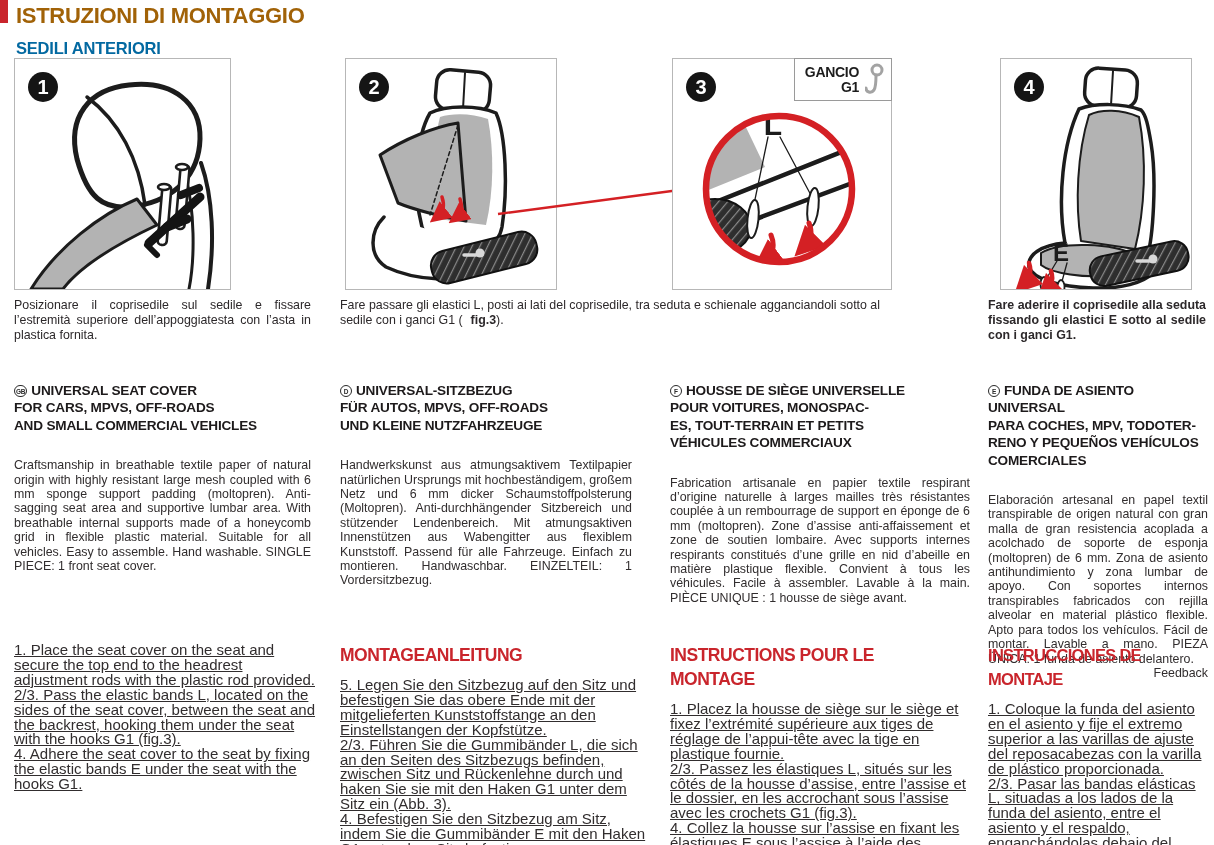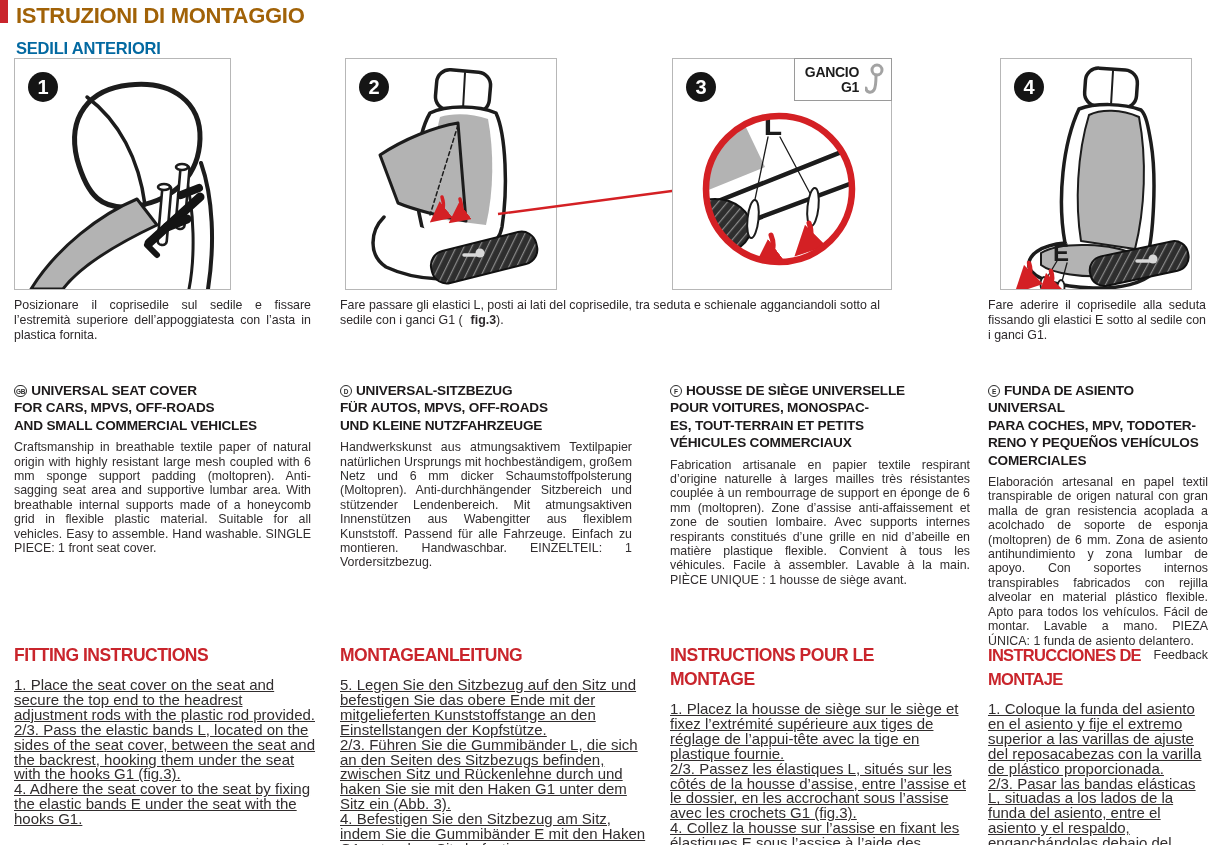--- a/index.html
+++ b/index.html
@@ -38,21 +38,21 @@
   .caption b { font-weight:bold;margin-left:8px; }
 
   
   .lang-head { font-weight:bold; font-size:13.6px; line-height:17.4px; color:#1d1a1b; white-space:pre-line; letter-spacing:-0.2px; }
   .lang-badge {
     display:inline-flex; align-items:center; justify-content:center;
     min-width:12px; height:12px; padding:0 1px; margin-right:4px;
     border:1.4px solid #2a2a2a; border-radius:8px; box-sizing:border-box;
     font-size:6.5px; font-weight:bold; color:#2a2a2a; position:relative; top:-1.5px;
   }
-  .body-text { margin-top:6px; font-size:12.4px; line-height:14.4px; text-align:justify; color:#312d2e; white-space:pre-line; }
+  .body-text { margin-top:24px; font-size:12.4px; line-height:14.4px; text-align:justify; color:#312d2e; white-space:pre-line; }
 
   
   .red-head { color:#c9252c; font-weight:bold; font-size:17.5px; line-height:24px; letter-spacing:-0.5px; white-space:pre-line; margin:0 0 11px 0; }
   .steps p { margin:0; font-size:15px; line-height:14.9px; color:#312d2e;text-decoration:underline; }
 
   .leader-line { pointer-events:none; }
 </style>
 </head>
 <body>
 
@@ -225,21 +225,21 @@
         <circle cx="28" cy="28" r="15" fill="#151515"></circle>
         <text class="badge-num" x="28" y="35" text-anchor="middle">4</text>
       </g>
     </svg>
   </div>
 
   <div class="abs caption" style="left:14px; top:298px; width:297px;">Posizionare il coprisedile sul sedile e fissare l’estremità superiore dell’appoggiatesta con l’asta in plastica fornita.</div>
   <div class="abs caption nojust" style="left:340px; top:298px; width:556px;">
     <span>Fare passare gli elastici L, posti ai lati del coprisedile, tra seduta e schienale agganciandoli sotto al sedile con i ganci G1 (</span><b>fig.3</b><span>).</span>
   </div>
-  <div class="abs caption" style="left:988px; top:298px; width:218px;">Fare aderire il coprisedile alla seduta fissando gli elastici E sotto al sedile con i ganci G1.</div>
+  <div class="abs caption" style="left:988px; top:298px; width:218px;font-weight:bold;">Fare aderire il coprisedile alla seduta fissando gli elastici E sotto al sedile con i ganci G1.</div>
 
   <div class="abs" style="left:14px; top:382px; width:297px;">
     <div class="lang-head"><span class="lang-badge">GB</span><span>UNIVERSAL SEAT COVER
 FOR CARS, MPVS, OFF-ROADS
 AND SMALL COMMERCIAL VEHICLES</span></div>
     <div class="body-text">Craftsmanship in breathable textile paper of natural origin with highly resistant large mesh coupled with 6 mm sponge support padding (moltopren). Anti-sagging seat area and supportive lumbar area. With breathable internal supports made of a honeycomb grid in flexible plastic material. Suitable for all vehicles. Easy to assemble. Hand washable. SINGLE PIECE: 1 front seat cover.</div>
   </div>
 
   <div class="abs" style="left:340px; top:382px; width:292px;">
     <div class="lang-head"><span class="lang-badge">D</span><span>UNIVERSAL-SITZBEZUG
@@ -259,21 +259,20 @@
   <div class="abs" style="left:988px; top:382px; width:220px;">
     <div class="lang-head"><span class="lang-badge">E</span><span>FUNDA DE ASIENTO UNIVERSAL
 PARA COCHES, MPV, TODOTER-
 RENO  Y PEQUEÑOS VEHÍCULOS
 COMERCIALES</span></div>
     <div class="body-text">Elaboración artesanal en papel textil transpirable de origen natural con gran malla de gran resistencia acoplada a acolchado de soporte de esponja (moltopren) de 6 mm. Zona de asiento antihundimiento y zona lumbar de apoyo. Con soportes internos transpirables fabricados con rejilla alveolar en material plástico flexible. Apto para todos los vehículos. Fácil de montar. Lavable a mano. PIEZA ÚNICA: 1 funda de asiento delantero.</div>
     <div class="body-text" style="margin-top:0; text-align:right;">Feedback</div>
   </div>
 
   <div class="abs" style="left:14px; top:643px; width:302px;">
-    <h3 class="red-head">FITTING INSTRUCTIONS</h3>
     <div class="steps">
       <p>1. Place the seat cover on the seat and secure the top end to the headrest adjustment rods with the plastic rod provided.</p>
       <p>2/3. Pass the elastic bands L, located on the sides of the seat cover, between the seat and the backrest, hooking them under the seat with the hooks G1 (fig.3).</p>
       <p>4. Adhere the seat cover to the seat by fixing the elastic bands E under the seat with the hooks G1.</p>
     </div>
   </div>
 
   <div class="abs" style="left:340px; top:643px; width:306px;">
     <h3 class="red-head">MONTAGEANLEITUNG</h3>
     <div class="steps">

